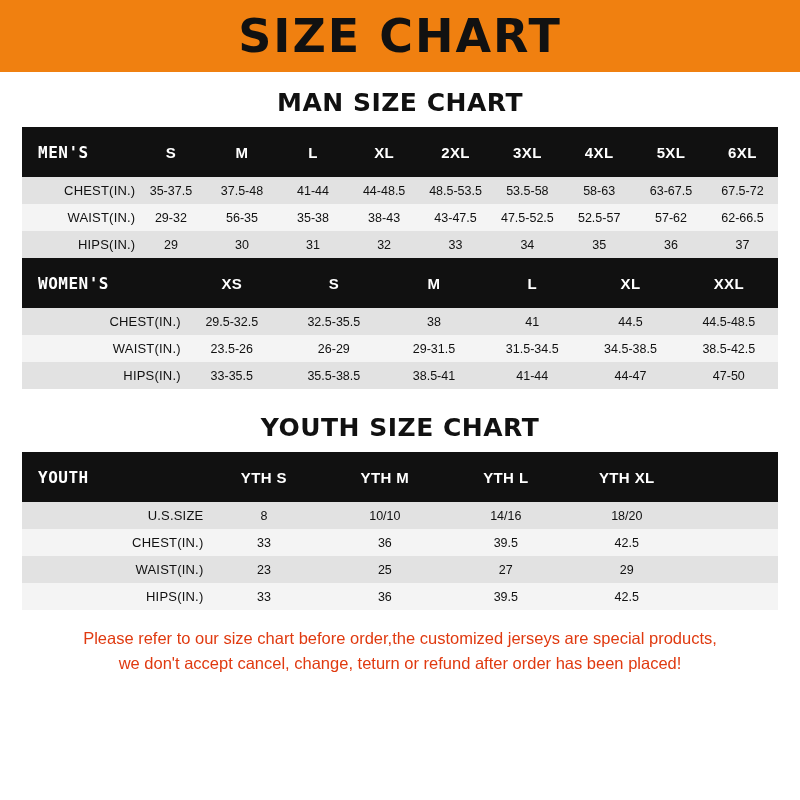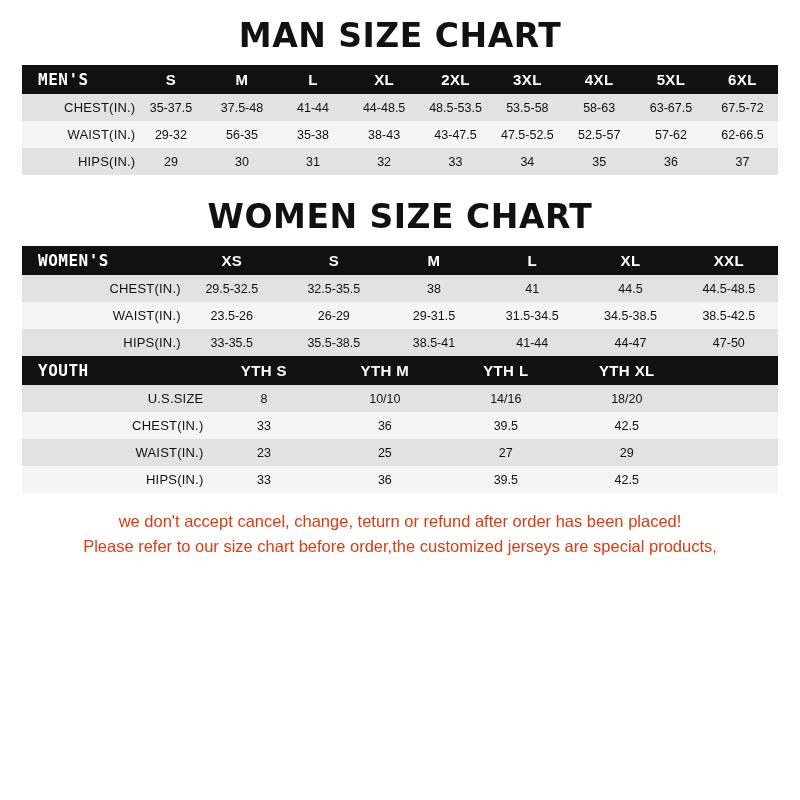--- a/index.html
+++ b/index.html
@@ -37,21 +37,21 @@
     line-height: 1;
   }
   .content {
     padding: 0 22px;
     box-sizing: border-box;
   }
   .section-title {
     text-align: center;
     font-family: "DejaVu Sans", sans-serif;
     font-weight: bold;
-    font-size: 33px;
+    font-size: 25px;
     color: #111;
     letter-spacing: 0.5px;
   }
   .sec-man .section-title { margin: 16px 0 10px 0; }
   .sec-women .section-title { margin: 22px 0 10px 0; }
   .sec-youth .section-title { margin: 24px 0 10px 0; }
 
   table.size {
     width: 100%;
     border-collapse: collapse;
@@ -68,21 +68,21 @@
     white-space: nowrap;
   }
   
   table.size thead tr {
     background: #111111;
   }
   table.size thead th {
     color: #ffffff;
     font-weight: bold;
     font-size: 15px;
-    height: 29px;
+    height: 50px;
     letter-spacing: 0.4px;
   }
   table.size thead th.rowlabel {
     font-family: "DejaVu Sans Mono", monospace;
     font-size: 16px;
     text-align: left;
     padding-left: 16px;
     letter-spacing: 0.5px;
   }
   table.size tbody td.rowlabel {
@@ -107,20 +107,23 @@
     line-height: 1.5;
     font-family: "Liberation Sans", sans-serif;
   }
   .footer-note div { white-space: nowrap; }
 </style>
 </head>
 <body>
 
 <div class="page">
 
+  <div class="banner">
+    <div class="banner-title">SIZE CHART</div>
+  </div>
 
   <div class="content">
 
     <div class="sec-man">
       <div class="section-title">MAN SIZE CHART</div>
       <table class="size">
         <colgroup>
           <col style="width:15%">
           <col style="width:9.4%">
             <col style="width:9.4%">
@@ -181,21 +184,20 @@
             <td>34</td>
             <td>35</td>
             <td>36</td>
             <td>37</td>
           </tr>
         </tbody>
       </table>
     </div>
 
     <div class="sec-women">
-      <div class="section-title">WOMEN SIZE CHART</div>
       <table class="size">
         <colgroup>
           <col style="width:21%">
           <col style="width:13.5%">
             <col style="width:13.5%">
             <col style="width:13%">
           <col style="width:13%">
             <col style="width:13%">
             <col style="width:13%">
         </colgroup>
@@ -236,20 +238,21 @@
             <td>38.5-41</td>
             <td>41-44</td>
             <td>44-47</td>
             <td>47-50</td>
           </tr>
         </tbody>
       </table>
     </div>
 
     <div class="sec-youth">
+      <div class="section-title">YOUTH SIZE CHART</div>
       <table class="size">
         <colgroup>
           <col style="width:24%">
           <col style="width:16%">
             <col style="width:16%">
             <col style="width:16%">
             <col style="width:16%">
           <col style="width:12%">
         </colgroup>
         <thead>
@@ -293,18 +296,18 @@
             <td>36</td>
             <td>39.5</td>
             <td>42.5</td>
             <td></td>
           </tr>
         </tbody>
       </table>
     </div>
 
     <div class="footer-note">
+      <div>Please refer to our size chart before order,the customized jerseys are special products,</div>
       <div>we don't accept cancel, change, teturn or refund after order has been placed!</div>
-      <div>Please refer to our size chart before order,the customized jerseys are special products,</div>
     </div>
 
   </div>
 </div>
 
 </body></html>

